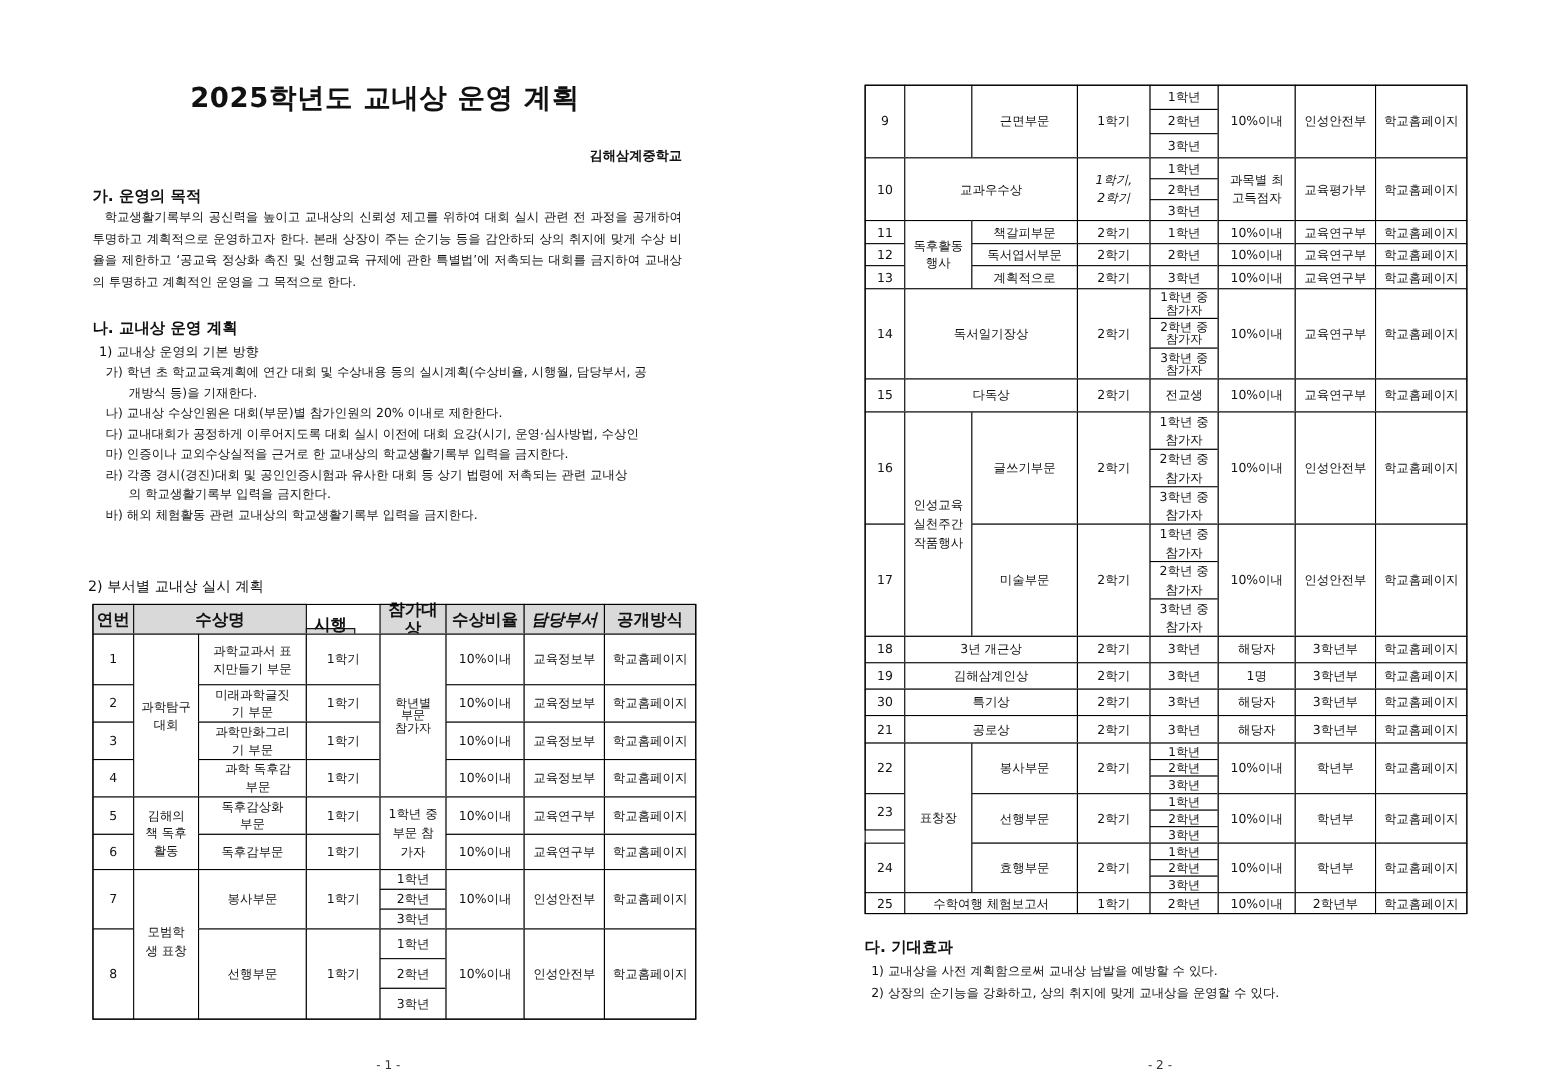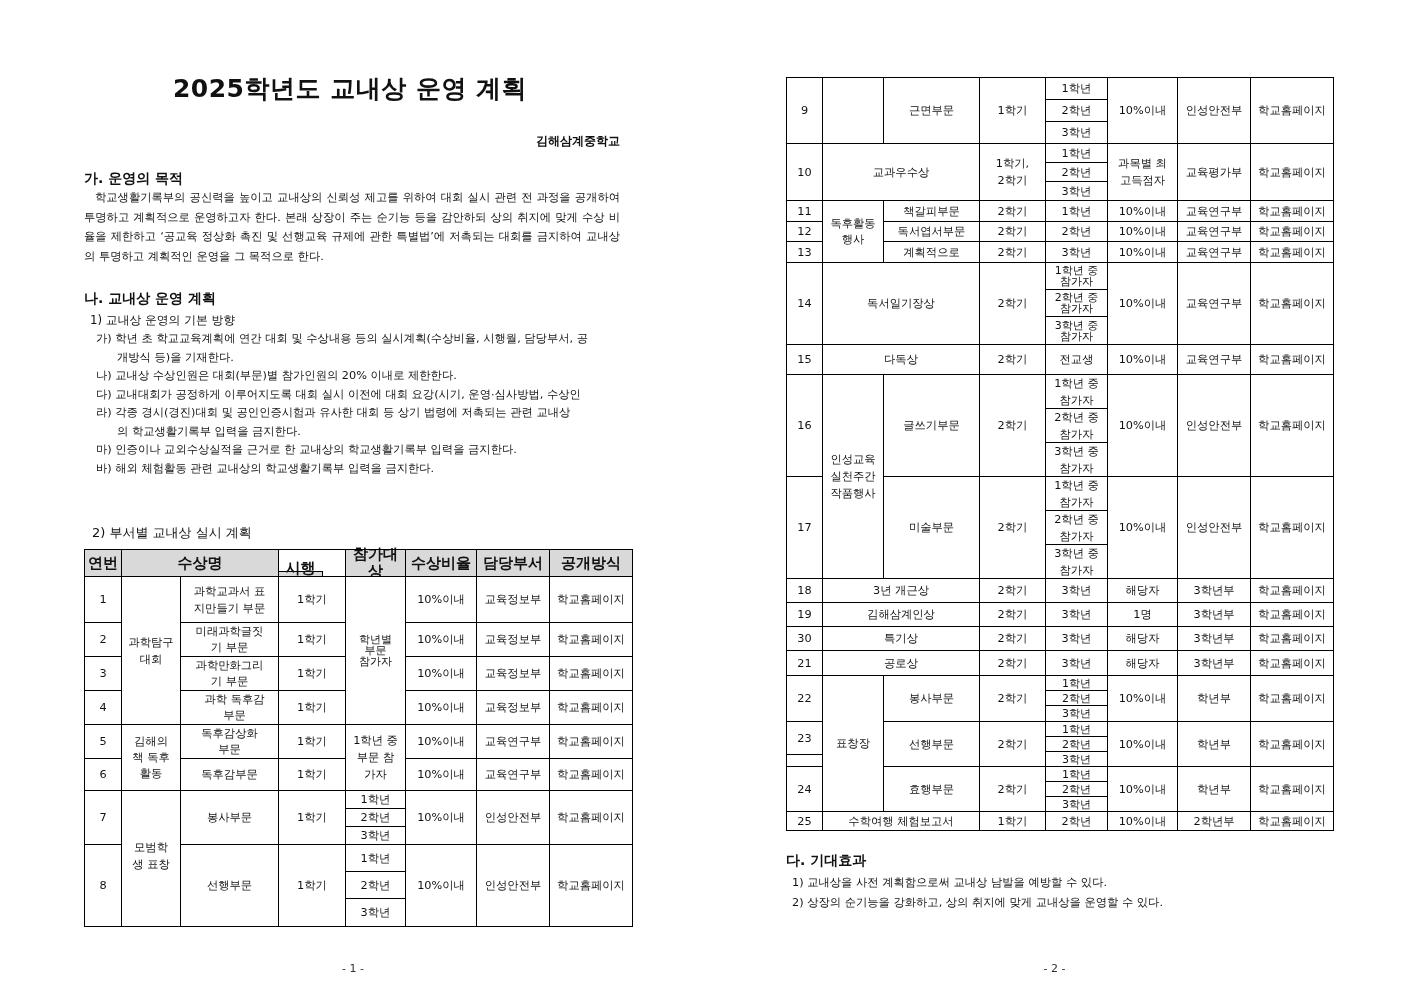--- a/index.html
+++ b/index.html
@@ -33,35 +33,35 @@
 <div class="abs h1" style="left:84px; top:170px;">가. 운영의 목적</div>
 <div class="abs para" style="left:84px; top:188px; width:536px; text-indent:11px;">학교생활기록부의 공신력을 높이고 교내상의 신뢰성 제고를 위하여 대회 실시 관련 전 과정을 공개하여 투명하고 계획적으로 운영하고자 한다. 본래 상장이 주는 순기능 등을 감안하되 상의 취지에 맞게 수상 비율을 제한하고 ‘공교육 정상화 촉진 및 선행교육 규제에 관한 특별법’에 저촉되는 대회를 금지하여 교내상의 투명하고 계획적인 운영을 그 목적으로 한다.</div>
 
 <div class="abs h1" style="left:84px; top:290px;">나. 교내상 운영 계획</div>
 <div class="abs h2" style="left:90px; top:313px; font-size:11.8px;">1) 교내상 운영의 기본 방향</div>
 
 <div class="abs" style="left:96px; top:330px; width:524px;">
   <div class="li"><span>가)</span> <span>학년 초 학교교육계획에 연간 대회 및 수상내용 등의 실시계획(수상비율, 시행월, 담당부서, 공</span><span class="ind">개방식 등)을 기재한다.</span></div>
   <div class="li"><span>나)</span> <span>교내상 수상인원은 대회(부문)별 참가인원의 20% 이내로 제한한다.</span></div>
   <div class="li"><span>다)</span> <span>교내대회가 공정하게 이루어지도록 대회 실시 이전에 대회 요강(시기, 운영·심사방법, 수상인</span></div>
+  <div class="li"><span>마)</span> <span>인증이나 교외수상실적을 근거로 한 교내상의 학교생활기록부 입력을 금지한다.</span></div>
   <div class="li"><span>라)</span> <span>각종 경시(경진)대회 및 공인인증시험과 유사한 대회 등 상기 법령에 저촉되는 관련 교내상</span><span class="ind">의 학교생활기록부 입력을 금지한다.</span></div>
-  <div class="li"><span>마)</span> <span>인증이나 교외수상실적을 근거로 한 교내상의 학교생활기록부 입력을 금지한다.</span></div>
   <div class="li"><span>바)</span> <span>해외 체험활동 관련 교내상의 학교생활기록부 입력을 금지한다.</span></div>
 </div>
 
-<div class="abs h2" style="left:92px; top:524px; font-size:13px;">2) 부서별 교내상 실시 계획</div>
+<div class="abs h2" style="left:80px; top:524px; font-size:13px;">2) 부서별 교내상 실시 계획</div>
 
 <div class="tbl" style="left:0;top:0;">
 
   <div class="c hd" style="left:84px;top:549px;width:38px;height:28px;">연번</div>
   <div class="c hd" style="left:121px;top:549px;width:158px;height:28px;">수상명</div>
   <div class="c hd" style="left:278px;top:571px;width:45px;height:28px;">시행(학기)</div>
   <div class="c hd" style="left:345px;top:549px;width:61px;height:28px;">참가대상</div>
   <div class="c hd" style="left:405px;top:549px;width:72px;height:28px;">수상비율</div>
-  <div class="c hd" style="left:476px;top:549px;width:74px;height:28px;">담당부서</div>
+  <div class="c hd" style="left:476px;top:549px;width:74px;height:28px;font-style:italic;">담당부서</div>
   <div class="c hd" style="left:549px;top:549px;width:84px;height:28px;">공개방식</div>
 
   <div class="c" style="left:84px;top:576px;width:38px;height:47px;">1</div>
   <div class="c" style="left:84px;top:622px;width:38px;height:35px;">2</div>
   <div class="c" style="left:84px;top:656px;width:38px;height:35px;">3</div>
   <div class="c" style="left:84px;top:690px;width:38px;height:35px;">4</div>
   <div class="c" style="left:84px;top:724px;width:38px;height:35px;">5</div>
   <div class="c" style="left:84px;top:758px;width:38px;height:33px;">6</div>
   <div class="c" style="left:84px;top:790px;width:38px;height:55px;">7</div>
   <div class="c" style="left:84px;top:844px;width:38px;height:83px;">8</div>
@@ -142,21 +142,21 @@
   <div class="c" style="left:979px;top:77px;width:67px;height:67px;">1학기</div>
   <div class="c" style="left:1045px;top:77px;width:63px;height:23px;">1학년</div>
   <div class="c" style="left:1045px;top:99px;width:63px;height:23px;">2학년</div>
   <div class="c" style="left:1045px;top:121px;width:63px;height:23px;">3학년</div>
   <div class="c" style="left:1107px;top:77px;width:71px;height:67px;">10%이내</div>
   <div class="c" style="left:1177px;top:77px;width:74px;height:67px;">인성안전부</div>
   <div class="c" style="left:1250px;top:77px;width:84px;height:67px;">학교홈페이지</div>
 
   <div class="c" style="left:786px;top:143px;width:37px;height:58px;">10</div>
   <div class="c" style="left:822px;top:143px;width:158px;height:58px;">교과우수상</div>
-  <div class="c" style="left:979px;top:143px;width:67px;height:58px;padding:0 12px;">1학기, 2학기</div>
+  <div class="c" style="left:979px;top:143px;width:67px;height:58px;padding:0 12px;font-style:italic;">1학기, 2학기</div>
   <div class="c" style="left:1045px;top:143px;width:63px;height:20px;">1학년</div>
   <div class="c" style="left:1045px;top:162px;width:63px;height:20px;">2학년</div>
   <div class="c" style="left:1045px;top:181px;width:63px;height:20px;">3학년</div>
   <div class="c" style="left:1107px;top:143px;width:71px;height:58px;padding:0 6px;">과목별 최고득점자</div>
   <div class="c" style="left:1177px;top:143px;width:74px;height:58px;">교육평가부</div>
   <div class="c" style="left:1250px;top:143px;width:84px;height:58px;">학교홈페이지</div>
 
   <div class="c" style="left:786px;top:200px;width:37px;height:22px;">11</div>
   <div class="c" style="left:786px;top:221px;width:37px;height:21px;">12</div>
   <div class="c" style="left:786px;top:241px;width:37px;height:22px;">13</div>

